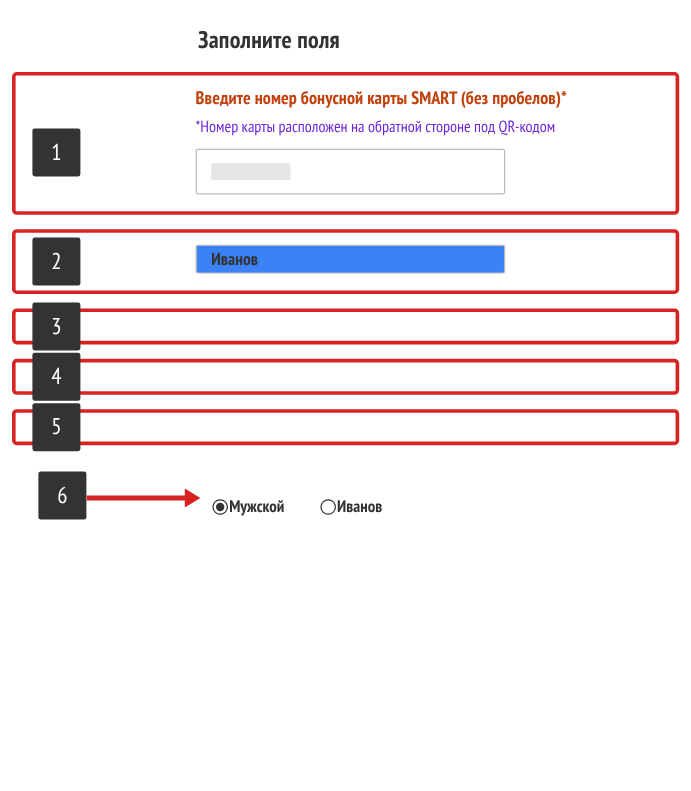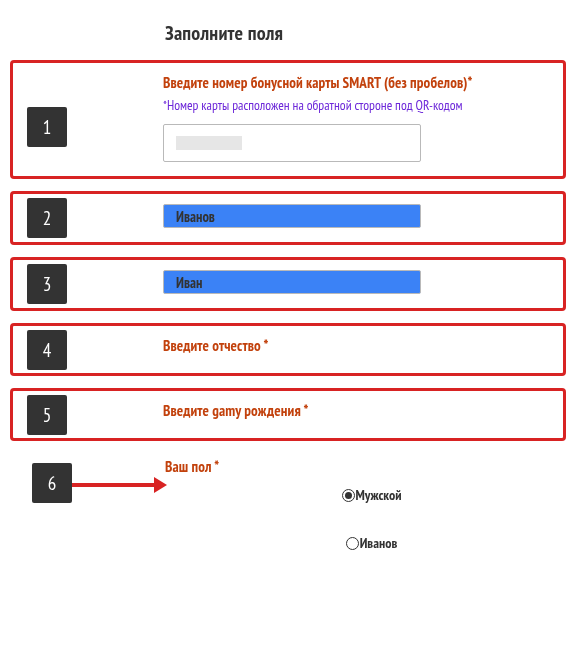--- a/index.html
+++ b/index.html
@@ -109,26 +109,25 @@
   }
   .arrow {
     position: absolute;
     left: 62px;
     top: 24px;
     width: 95px;
     height: 16px;
     pointer-events: none;
   }
   .radios {
-    margin-top: 10px;
+    margin-top: 26px;
     display: flex;
     gap: 30px;
     align-items: center;
     padding-left: 12px;
-    flex-direction: column;
   }
   .radio-item {
     display: flex;
     align-items: center;
     gap: 1px;
     font-size: 14px;
     font-weight: 600;
     color: #333;
   }
   .radio-circle {
@@ -168,45 +167,41 @@
   <div class="row row-std">
     <div class="box">
       <div class="marker">2</div>
       <input class="input" value="Иванов" style="">
     </div>
   </div>
 
   <div class="row row-std">
     <div class="box">
       <div class="marker">3</div>
-      <input class="input" value="Иван" style="">
     </div>
   </div>
 
   <div class="row row-std">
     <div class="box">
       <div class="marker">4</div>
-      <div class="label">Введите отчество *</div>
     </div>
   </div>
 
   <div class="row row-std">
     <div class="box">
       <div class="marker">5</div>
-      <div class="label">Введите gamy рождения *</div>
     </div>
   </div>
 
   <div class="gender-row">
     <div class="gender-marker">6</div>
     <svg class="arrow" viewBox="0 0 95 16">
       <line x1="0" y1="8" x2="84" y2="8" stroke="#d82323" stroke-width="4"></line>
       <polygon points="82,0 95,8 82,16" fill="#d82323"></polygon>
     </svg>
-    <div class="label">Ваш пол *</div>
     <div class="radios">
       <div class="radio-item">
         <span class="radio-circle checked"></span>
         <span>Мужской</span>
       </div>
       <div class="radio-item">
         <span class="radio-circle"></span>
         <span>Иванов</span>
       </div>
     </div>

